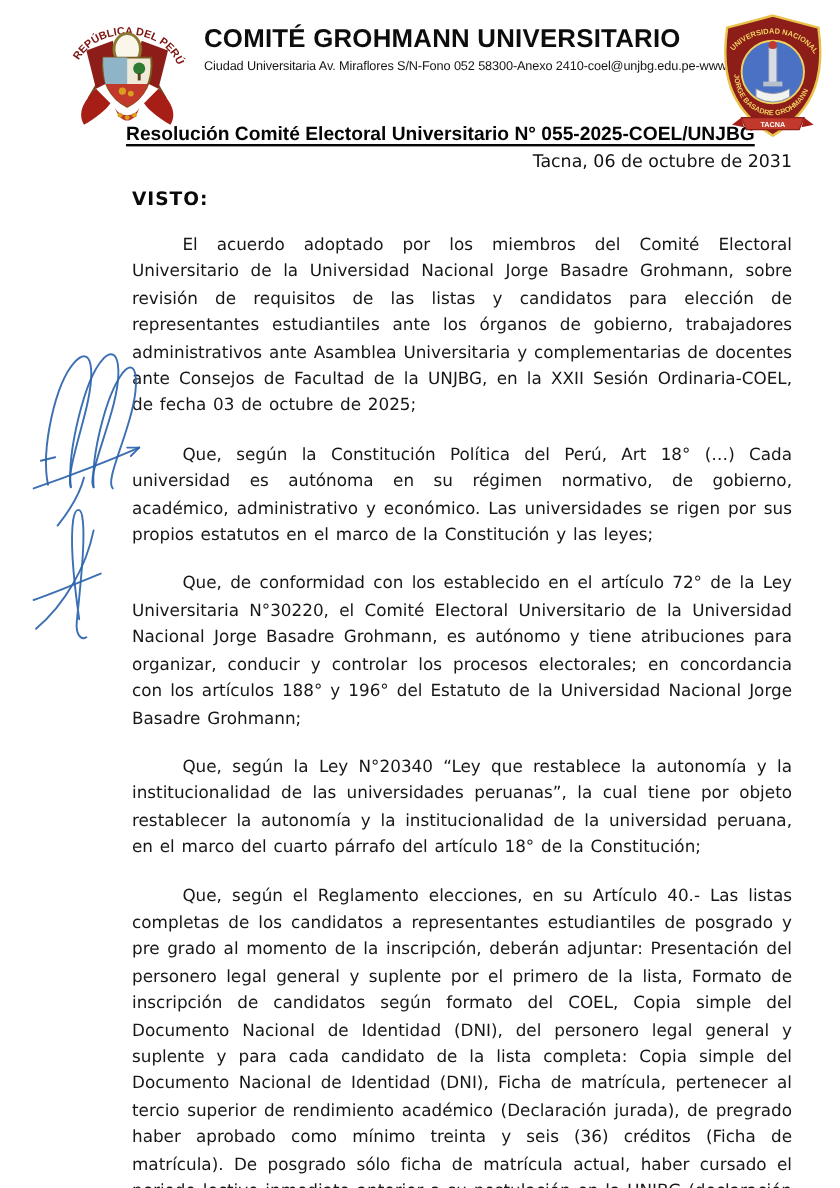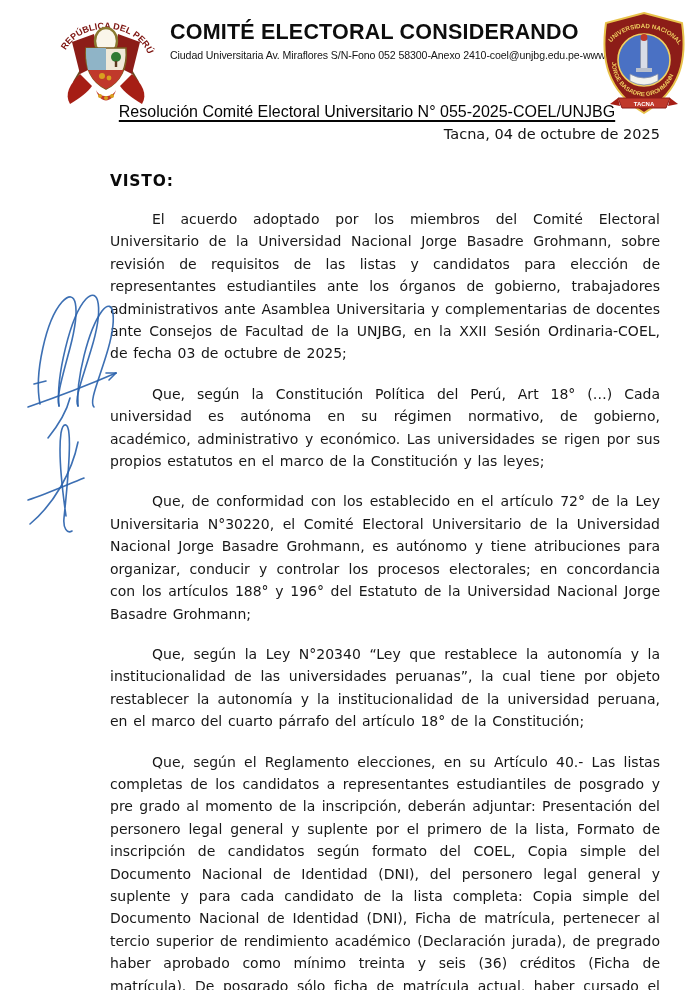--- a/index.html
+++ b/index.html
@@ -32,21 +32,21 @@
     letter-spacing: -0.1px;
     margin-top: 4px;
     color: #141414;
     white-space: nowrap;
   }
   
   .res-title-wrap { padding: 6px 30px 0 64px; text-align: center; }
   .res-title {
     display: inline-block;
     font-family: "Liberation Sans", sans-serif;
-    font-weight: 400;
+    font-weight: 700;
     font-size: 16px;
     color: #050505;
     text-decoration: underline;
     text-decoration-thickness: 1.6px;
     text-underline-offset: 3px;
     white-space: nowrap;
   }
   .res-date {
     padding-right: 40px;
     margin-top: 5px;
@@ -54,21 +54,21 @@
     font-size: 14.5px;
     color: #121212;
   }
   
   .doc-body { padding: 10px 40px 0 110px; }
   .sec-heading {
     font-size: 15.5px;
     font-weight: 700;
     letter-spacing: 0.8px;
     color: #0a0a0a;
-    margin-top: 20px;
+    margin-top: 4px;
   }
   .doc-body p {
     font-size: 14px;
     line-height: 22.4px;
     text-align: justify;
     text-indent: 42px;
     margin-top: 18px;
     word-spacing: 1.2px;
     color: #171717;
   }
@@ -120,21 +120,21 @@
 
       <path d="M30 62 C20 72 14 82 20 92 C30 86 38 80 42 74 Z" fill="#a61e15"></path>
       <path d="M82 62 C92 72 98 82 92 92 C82 86 74 80 70 74 Z" fill="#a61e15"></path>
       <path d="M46 78 C50 86 62 86 66 78 C62 92 50 92 46 78 Z" fill="#c0392b"></path>
       <circle cx="50" cy="84" r="2" fill="#d9a01f"></circle>
       <circle cx="56" cy="86" r="2" fill="#d9a01f"></circle>
       <circle cx="62" cy="84" r="2" fill="#d9a01f"></circle>
     </svg>
 
     <div class="head-center">
-      <div class="org-title">COMITÉ ELECTORAL CONSIDERANDO</div>
+      <div class="org-title">COMITÉ GROHMANN UNIVERSITARIO</div>
       <div class="org-address">Ciudad Universitaria Av. Miraflores S/N-Fono 052 58300-Anexo 2410-coel@unjbg.edu.pe-www.unjbg.edu.pe</div>
     </div>
 
     <svg class="logo-right" viewBox="0 0 100 110" aria-hidden="true">
       <defs>
         <path id="arcTop" d="M16 34 A 40 34 0 0 1 84 34" fill="none"></path>
         <path id="ringPath" d="M18 52 A 32 34 0 0 0 82 52" fill="none"></path>
       </defs>
 
       <path d="M50 3 L88 13 C93 48 88 80 50 103 C12 80 7 48 12 13 Z" fill="#8c1d18" stroke="#e8c24a" stroke-width="2"></path>
@@ -161,21 +161,21 @@
         <path d="M24 88 L16 94 L26 96 Z" fill="#a61e15"></path>
         <path d="M76 88 L84 94 L74 96 Z" fill="#a61e15"></path>
         <text x="50" y="95.6" text-anchor="middle" class="arc-text" font-size="6" fill="#ffffff">TACNA</text>
       </g>
     </svg>
   </header>
 
   <div class="res-title-wrap">
     <span class="res-title">Resolución Comité Electoral Universitario N° 055-2025-COEL/UNJBG</span>
   </div>
-  <div class="res-date">Tacna, 04 de octubre de 2025</div>
+  <div class="res-date">Tacna, 06 de octubre de 2031</div>
 
   <main class="doc-body">
     <div class="sec-heading">VISTO:</div>
     <p>El acuerdo adoptado por los miembros del Comité Electoral Universitario de la Universidad Nacional Jorge Basadre Grohmann, sobre revisión de requisitos de las listas y candidatos para elección de representantes estudiantiles ante los órganos de gobierno, trabajadores administrativos ante Asamblea Universitaria y complementarias de docentes ante Consejos de Facultad de la UNJBG, en la XXII Sesión Ordinaria-COEL, de fecha 03 de octubre de 2025;</p>
 
     <p>Que, según la Constitución Política del Perú, Art 18° (…) Cada universidad es autónoma en su régimen normativo, de gobierno, académico, administrativo y económico. Las universidades se rigen por sus propios estatutos en el marco de la Constitución y las leyes;</p>
     <p>Que, de conformidad con los establecido en el artículo 72° de la Ley Universitaria N°30220, el Comité Electoral Universitario de la Universidad Nacional Jorge Basadre Grohmann, es autónomo y tiene atribuciones para organizar, conducir y controlar los procesos electorales; en concordancia con los artículos 188° y 196° del Estatuto de la Universidad Nacional Jorge Basadre Grohmann;</p>
     <p>Que, según la Ley N°20340 “Ley que restablece la autonomía y la institucionalidad de las universidades peruanas”, la cual tiene por objeto restablecer la autonomía y la institucionalidad de la universidad peruana, en el marco del cuarto párrafo del artículo 18° de la Constitución;</p>
     <p>Que, según el Reglamento elecciones, en su Artículo 40.- Las listas completas de los candidatos a representantes estudiantiles de posgrado y pre grado al momento de la inscripción, deberán adjuntar: Presentación del personero legal general y suplente por el primero de la lista, Formato de inscripción de candidatos según formato del COEL, Copia simple del Documento Nacional de Identidad (DNI), del personero legal general y suplente y para cada candidato de la lista completa: Copia simple del Documento Nacional de Identidad (DNI), Ficha de matrícula, pertenecer al tercio superior de rendimiento académico (Declaración jurada), de pregrado haber aprobado como mínimo treinta y seis (36) créditos (Ficha de matrícula). De posgrado sólo ficha de matrícula actual, haber cursado el periodo lectivo inmediato anterior a su postulación en la UNJBG (declaración jurada), no tener sentencia judicial condenatoria ejecutoriada (Declaración jurada), y no haber sido representante ante el mismo órgano de gobierno al que postula en un periodo inmediato anterior (Declaración jurada).</p>
   </main>

